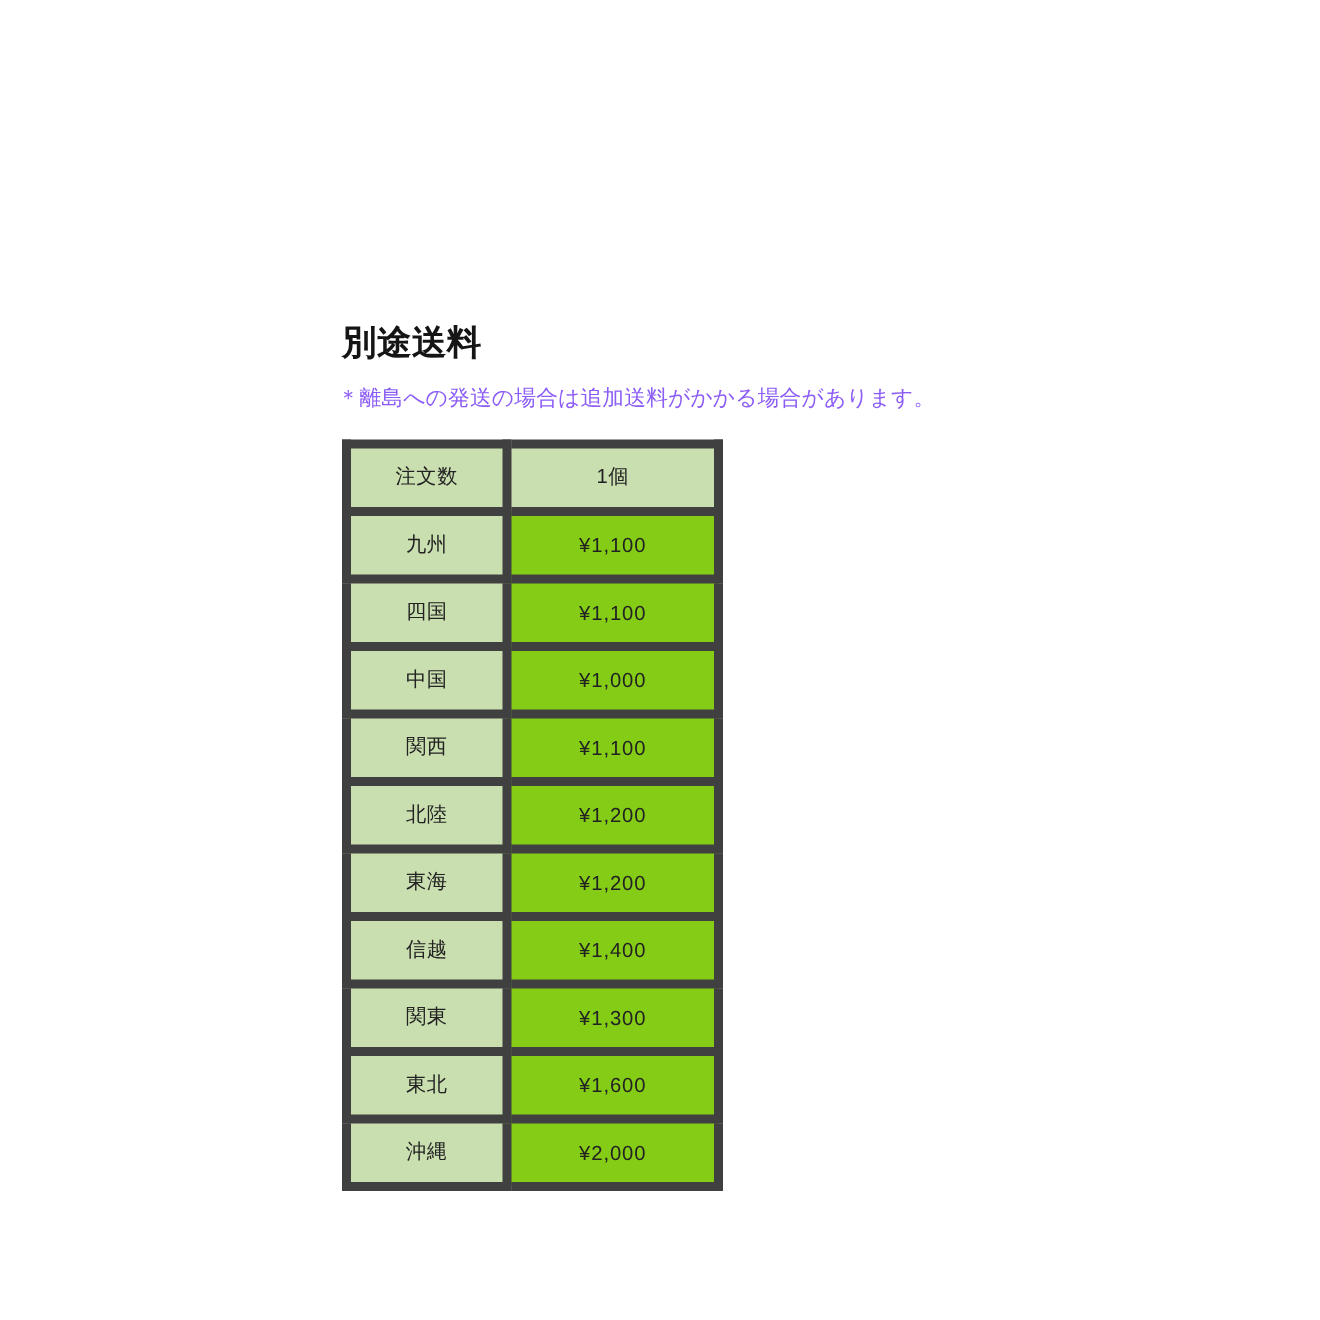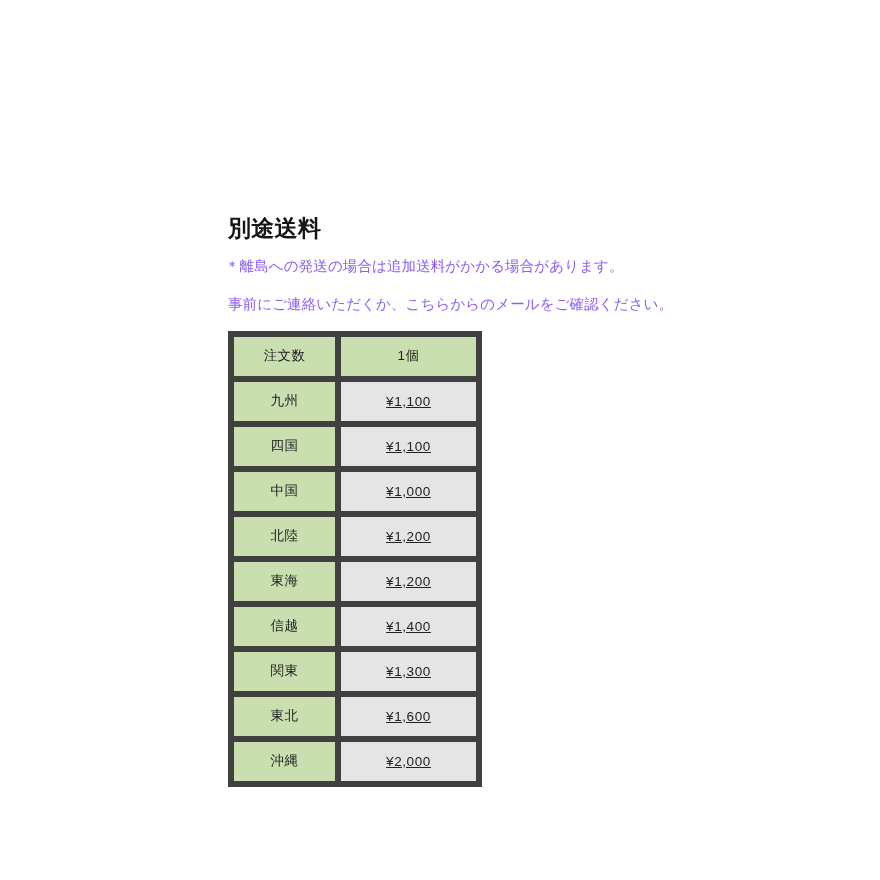--- a/index.html
+++ b/index.html
@@ -66,37 +66,35 @@
     font-weight: normal;
     letter-spacing: 0.4px;
     color: #222222;
   }
   table#fee-table th.region-head,
   table#fee-table th.qty-head,
   table#fee-table td.region-cell {
     background: #cadfb0;
   }
   table#fee-table td.price-cell {
-    background: #e5e5e5;
+    background: #84cc16;
     letter-spacing: 0.6px;
-    text-decoration: underline;
   }
 </style>
 </head>
 <body>
 
 <div id="page">
 
   <div id="shipping-block">
 
     <h2 id="section-title">別途送料</h2>
 
     <p class="note-line" id="note-line-1">＊離島への発送の場合は追加送料がかかる場合があります。</p>
 
-    <p class="note-line" id="note-line-2">事前にご連絡いただくか、こちらからのメールをご確認ください。</p>
 
     <div id="fee-table-wrap">
       <table id="fee-table">
         <colgroup>
           <col class="col-region">
           <col class="col-price">
         </colgroup>
         <thead>
           <tr>
             <th class="region-head">注文数</th>
@@ -108,20 +106,24 @@
               <td class="region-cell">九州</td>
               <td class="price-cell">¥1,100</td>
             </tr>
             <tr>
               <td class="region-cell">四国</td>
               <td class="price-cell">¥1,100</td>
             </tr>
             <tr>
               <td class="region-cell">中国</td>
               <td class="price-cell">¥1,000</td>
+            </tr>
+            <tr>
+              <td class="region-cell">関西</td>
+              <td class="price-cell">¥1,100</td>
             </tr>
             <tr>
               <td class="region-cell">北陸</td>
               <td class="price-cell">¥1,200</td>
             </tr>
             <tr>
               <td class="region-cell">東海</td>
               <td class="price-cell">¥1,200</td>
             </tr>
             <tr>

